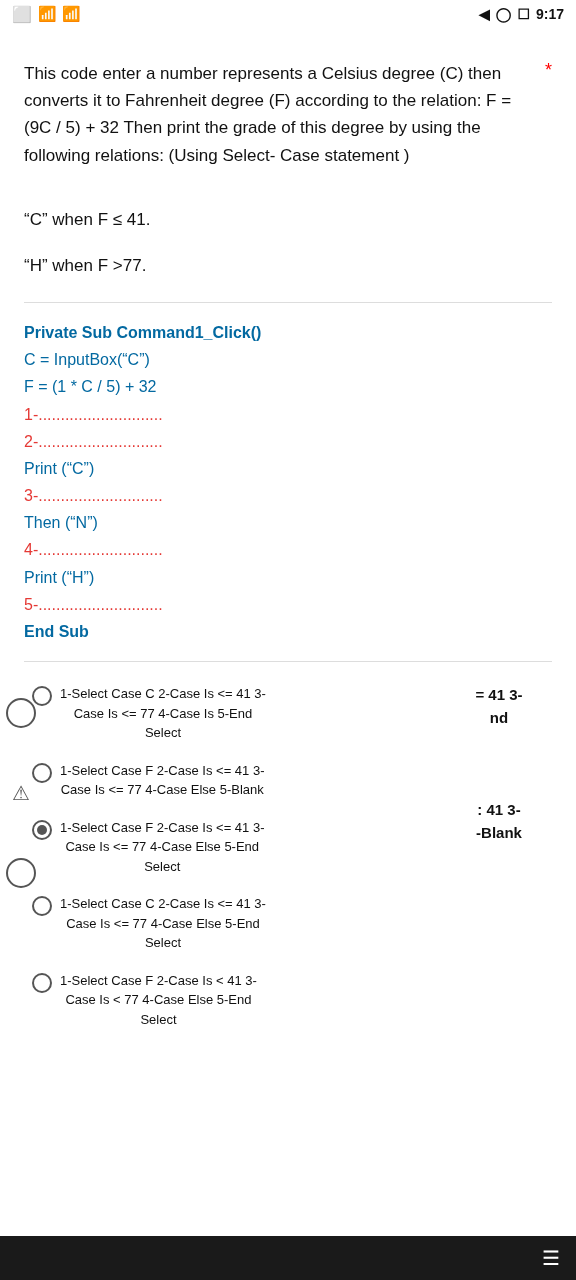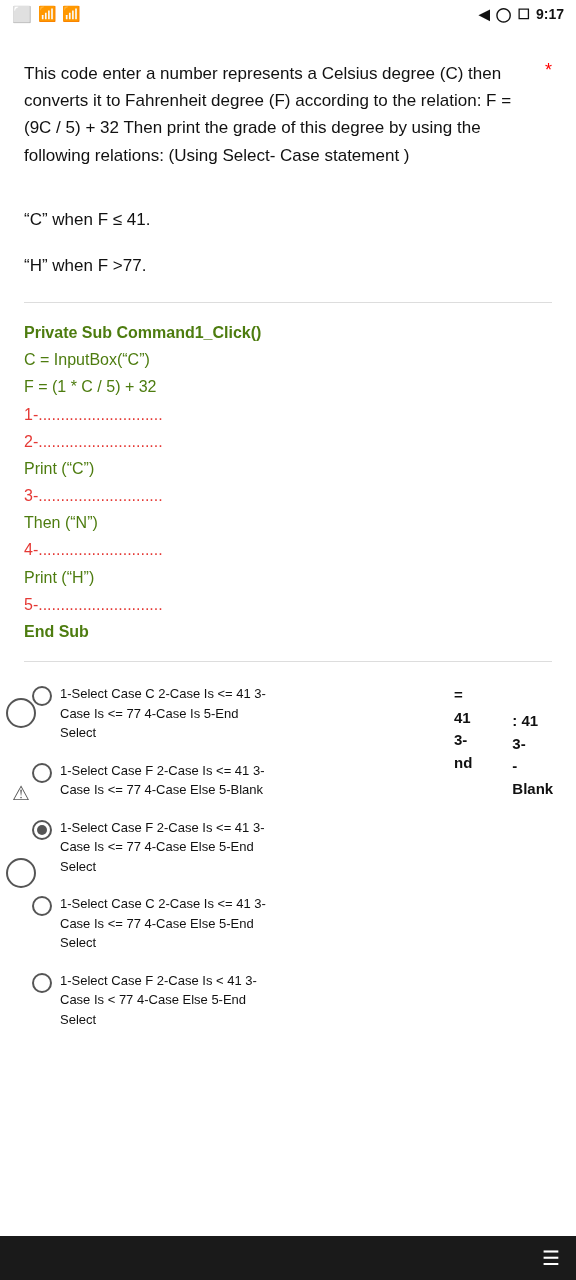--- a/index.html
+++ b/index.html
@@ -62,54 +62,55 @@
       color: #111;
       margin-top: 16px;
     }
 
     .code-section {
       margin-bottom: 10px;
     }
     .code-line {
       font-size: 16px;
       line-height: 1.7;
-      color: #4d7c0f;
+      color: #0369a1;
     }
     .code-line.red {
       color: #e53935;
     }
     .code-line.bold {
       font-weight: bold;
     }
 
     .divider-line {
       border: none;
       border-top: 1px solid #ddd;
       margin: 16px 0;
     }
 
     
     .options-container {
       display: flex;
       flex-direction: row;
       padding: 0 8px;
       gap: 8px;
+      text-align: center;
     }
 
     .options-left {
       flex: 1;
       display: flex;
       flex-direction: column;
       gap: 6px;
     }
 
     .options-right {
       width: 90px;
       display: flex;
-      flex-direction: row;
+      flex-direction: column;
       justify-content: flex-start;
       padding-top: 2px;
       gap: 40px;
     }
 
     .option-item {
       display: flex;
       flex-direction: row;
       align-items: flex-start;
       gap: 8px;

